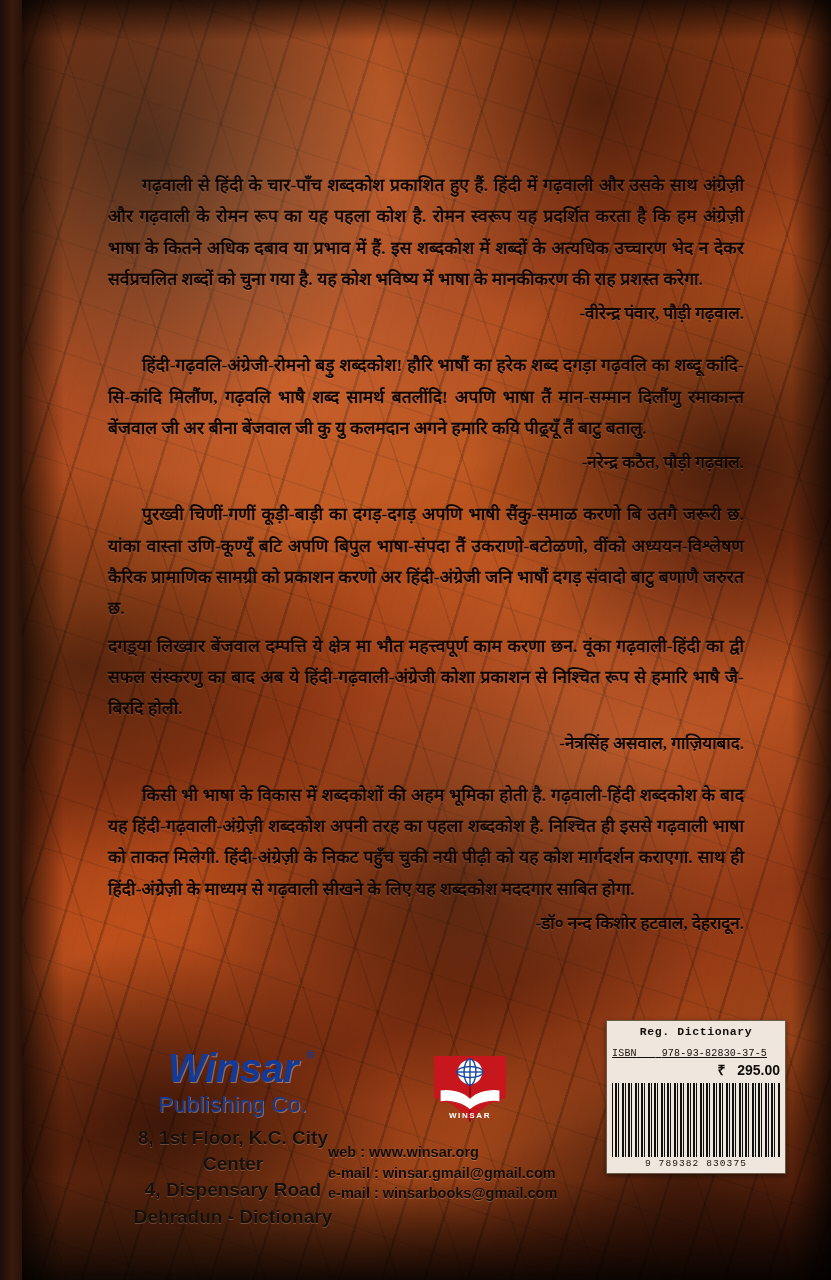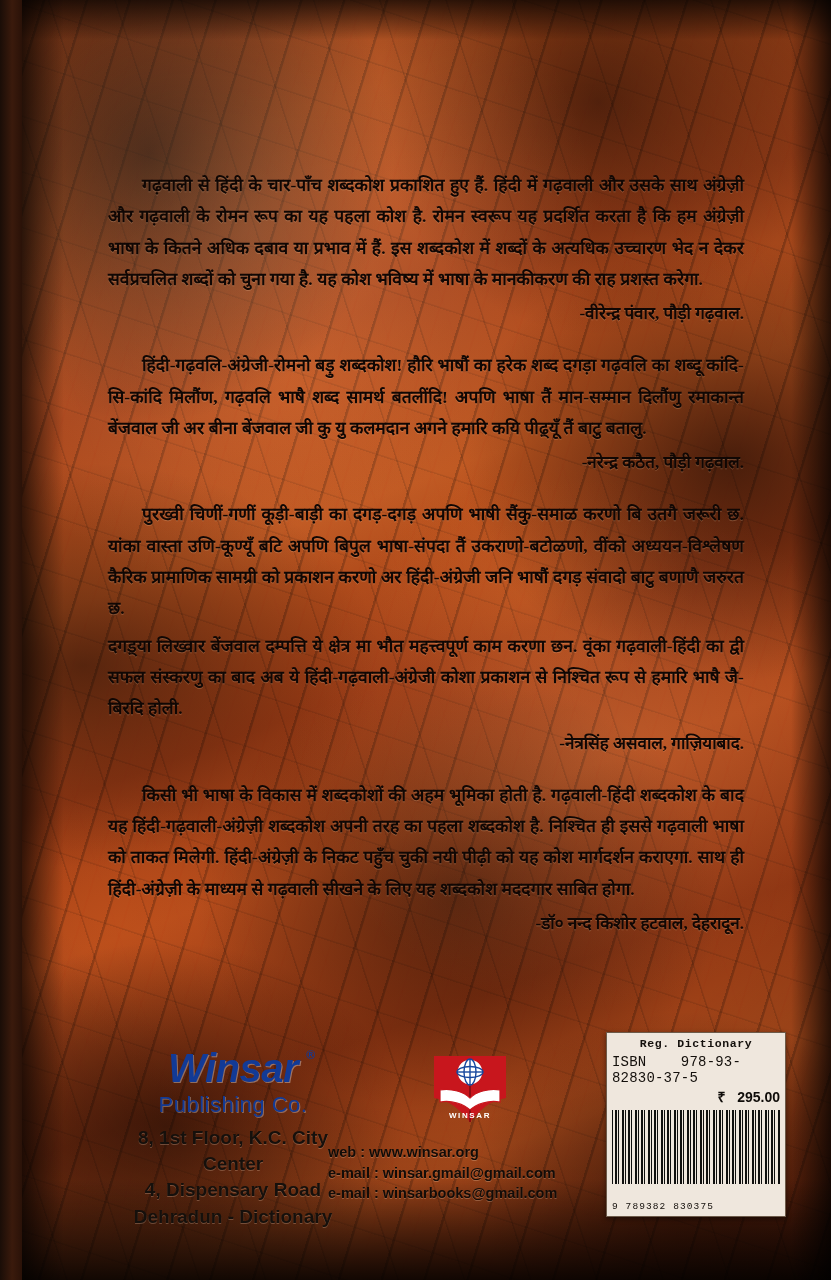--- a/index.html
+++ b/index.html
@@ -235,41 +235,42 @@
     line-height: 1.42;
     color: #120c08;
     font-weight: 600;
     text-shadow: 0 1px 0 rgba(255,220,190,0.25);
   }
 
   
   #barcode-card {
     position: absolute;
     left: 606px;
-    top: 12px;
+    top: 0px;
     width: 168px;
     background: #efe7dd;
     border: 1px solid #6d5b4a;
     padding: 4px 5px 4px 5px;
     box-shadow: 0 2px 5px rgba(0,0,0,0.45);
   }
   #bc-title {
     font-family: "Liberation Mono", monospace;
     font-size: 11.5px;
     color: #14100c;
     letter-spacing: 0.6px;
     text-align: center;
     font-weight: 700;
   }
   #bc-isbn {
     font-family: "Liberation Mono", monospace;
-    font-size: 14px;
+    font-size: 10px;
     color: #14100c;
     letter-spacing: 0.2px;
-    margin-top: 4px;
+    margin-top: 10px;
+    text-decoration: underline;
   }
   #bc-price {
     font-family: "Liberation Sans", sans-serif;
     font-size: 14px;
     font-weight: 700;
     color: #0f0c09;
     margin-top: 1px;
     text-align: right;
   }
   #bc-bars {
@@ -280,22 +281,22 @@
       #10100f 0px, #10100f 1px, #efe7dd 1px, #efe7dd 3px,
       #10100f 3px, #10100f 5px, #efe7dd 5px, #efe7dd 6px,
       #10100f 6px, #10100f 7px, #efe7dd 7px, #efe7dd 10px,
       #10100f 10px, #10100f 12px, #efe7dd 12px, #efe7dd 13px);
   }
   #bc-digits {
     font-family: "Liberation Mono", monospace;
     font-size: 9.5px;
     letter-spacing: 1.1px;
     color: #14100c;
-    text-align: left;
-    margin-top: 17px;
+    text-align: center;
+    margin-top: 1px;
   }
 </style>
 </head>
 <body>
 
 <div id="cover">
   <div id="veins"></div>
   <div id="sheen"></div>
   <div id="top-shadow"></div>
   <div id="bottom-shadow"></div>

